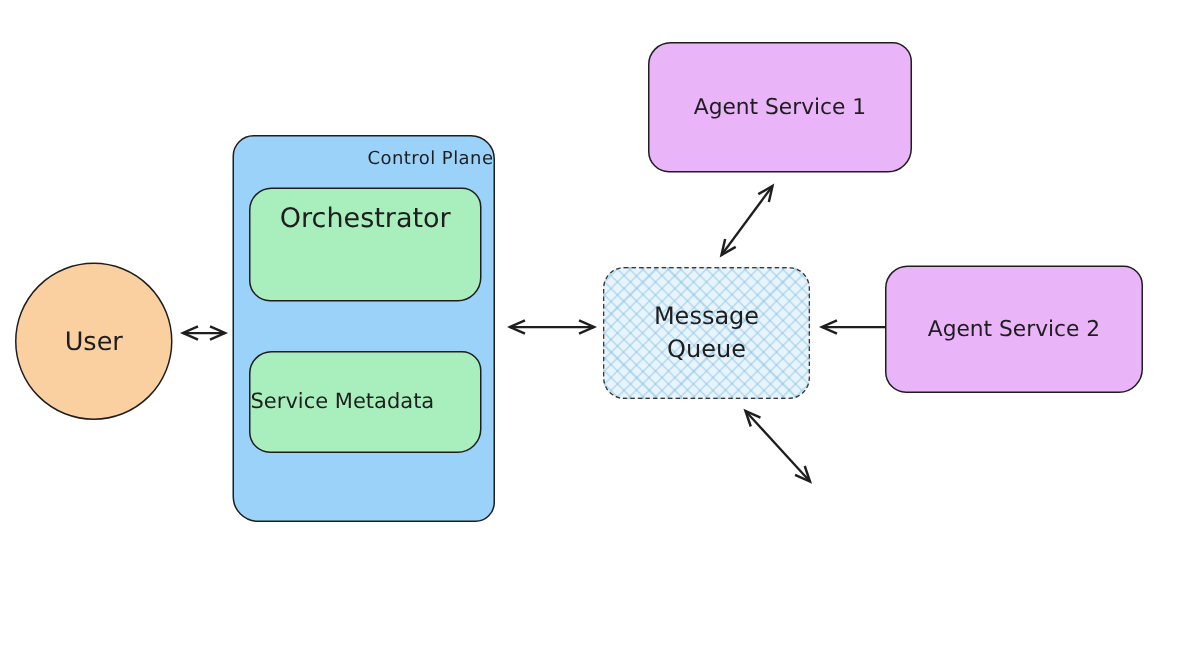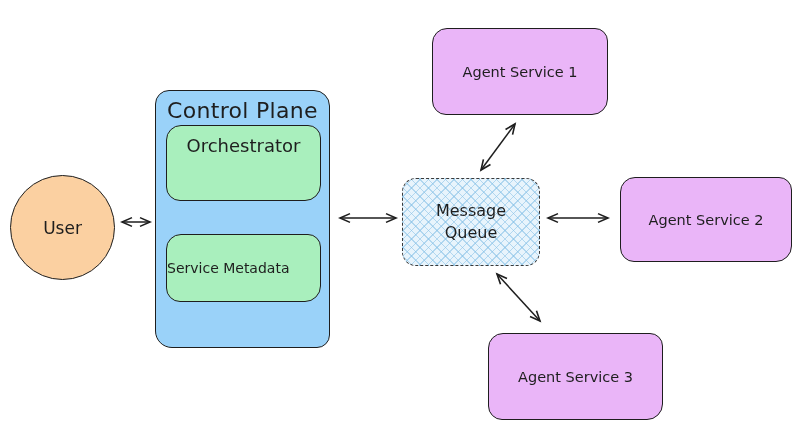--- a/index.html
+++ b/index.html
@@ -19,22 +19,22 @@
     font-size:17px;
   }
 
   
   .control-plane{
     left:155px;top:90px;width:175px;height:258px;
     border-radius:14px 16px 13px 17px;
     background:var(--control-plane-fill,#9ad2f9);
   }
   .cp-title{
-    position:absolute;left:0;top:7px;width:100%;text-align:center;
-    font-size:22px;letter-spacing:.3px;
+    position:absolute;left:0;top:7px;width:100%;text-align:right;
+    font-size:12px;letter-spacing:.3px;
   }
   .inner-box{
     position:absolute;box-sizing:border-box;left:10px;width:155px;
     border:1.5px solid var(--stroke,#1e1e1e);border-radius:15px 13px 16px 14px;
     background:var(--inner-fill,#a9efbd);
   }
   .orchestrator{top:34px;height:76px;}
   .orch-title{position:absolute;top:9px;width:100%;text-align:center;font-size:18px;}
   .orch-sub{position:absolute;top:40px;width:100%;text-align:center;font-size:8.6px;letter-spacing:.2px;}
   .service-metadata{top:143px;height:68px;display:flex;align-items:center;justify-content:flex-start;font-size:14px;}
@@ -52,21 +52,21 @@
   }
   .message-queue .label{width:90px;}
 
   
   .agent{
     background:var(--agent-fill,#eab5f8);
     display:flex;align-items:center;justify-content:center;text-align:center;
     font-size:14.5px;border-radius:15px 13px 16px 14px;
   }
   .agent-1{left:432px;top:28px;width:176px;height:87px;}
-  .agent-2{left:620px;top:177px;width:172px;height:85px;}
+  .agent-2{left:590px;top:177px;width:172px;height:85px;}
   .agent-3{left:488px;top:333px;width:175px;height:87px;}
 
   .arrows{position:absolute;left:0;top:0;width:800px;height:446px;pointer-events:none;}
   .arrows line{stroke:var(--stroke,#1e1e1e);stroke-width:1.5;fill:none;}
 </style>
 </head>
 <body>
 
 <div class="canvas">
 
@@ -104,17 +104,14 @@
   </div>
 
   <div class="node agent agent-1">
     <span class="label">Agent Service 1</span>
   </div>
 
   <div class="node agent agent-2">
     <span class="label">Agent Service 2</span>
   </div>
 
-  <div class="node agent agent-3">
-    <span class="label">Agent Service 3</span>
-  </div>
 
 </div>
 
 </body></html>

